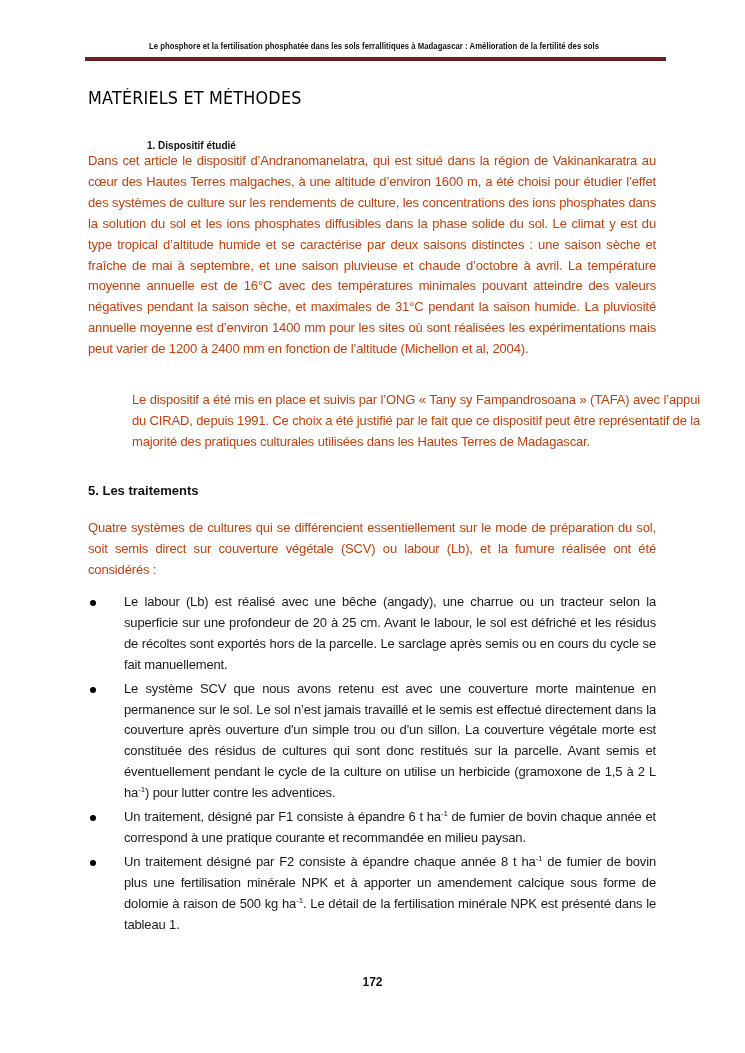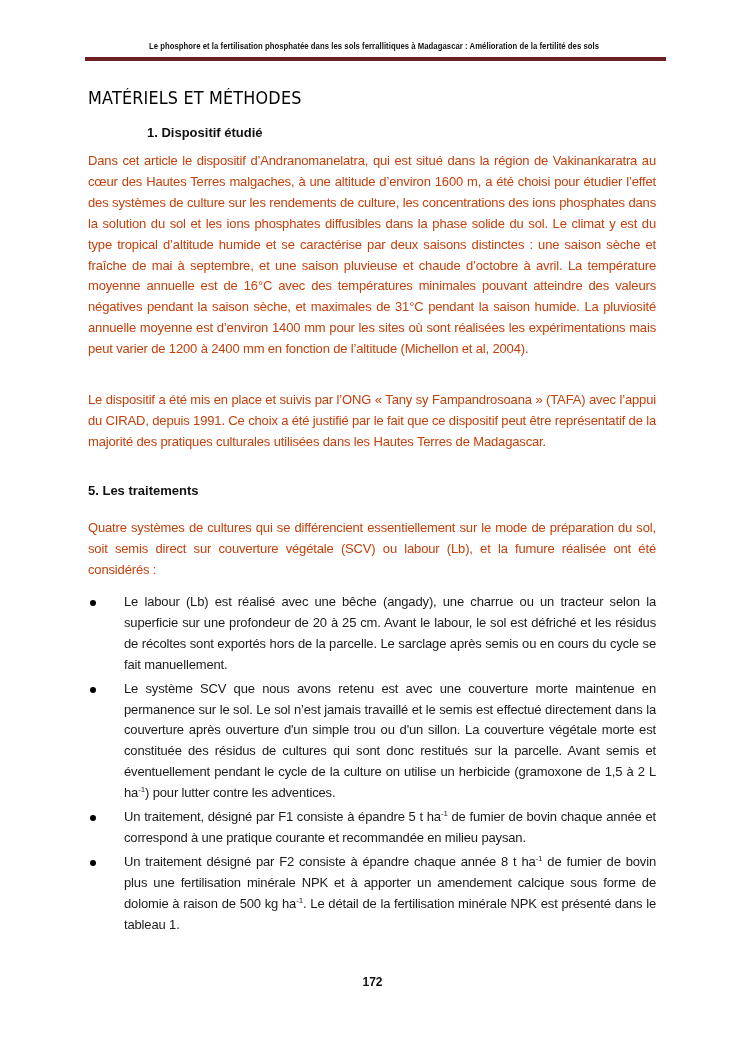--- a/index.html
+++ b/index.html
@@ -17,30 +17,30 @@
   }
   .section-title {
     position: absolute; left: 88px; top: 89px;
     font-family: "DejaVu Sans", sans-serif; font-weight: normal; font-size: 16px;
     letter-spacing: 0.2px; color: #000; transform: scaleY(1.05);
   }
   .subhead {
     position: absolute; font-family: "Liberation Sans", sans-serif;
     font-weight: bold; color: #111;
   }
-  .sub1 { left: 147px; top: 125px; font-size: 13px; }
+  .sub1 { left: 147px; top: 140px; font-size: 10px; }
   .sub2 { left: 88px; top: 483px; font-size: 13px; }
   .para {
     position: absolute; left: 88px; width: 568px;
     font-family: "Liberation Sans", sans-serif; font-size: 13px;
     line-height: 20.9px; text-align: justify; color: #c2410c;
     letter-spacing: -0.15px;
   }
   .p1 { top: 151px; }
-  .p2 { top: 390px; }
+  .p2 { top: 390px; margin-left: 44px; }
   .p3 { top: 518px; }
   .bullets { position: absolute; left: 88px; top: 592px; width: 568px; margin: 0; padding: 0; list-style: none; }
   .bullet-item { position: relative; padding-left: 36px; font-family: "Liberation Sans", sans-serif;
     font-size: 13px; line-height: 20.9px; text-align: justify; color: #1a1a1a; letter-spacing: -0.15px;
     margin-bottom: 3px; }
   .bullet-dot { position: absolute; left: 2px; top: 8px; width: 6px; height: 6px; border-radius: 50%; background: #000; }
   sup { font-size: 8px; line-height: 0; vertical-align: 5px; }
   .page-number {
     position: absolute; left: 0; width: 745px; top: 975px; text-align: center;
     font-family: "Liberation Sans", sans-serif; font-weight: bold; font-size: 12px; color: #111;
@@ -69,21 +69,21 @@
     <li class="bullet-item">
       <span class="bullet-dot"></span>
       <span>Le labour (Lb) est réalisé avec une bêche (angady), une charrue ou un tracteur selon la superficie sur une profondeur de 20 à 25 cm. Avant le labour, le sol est défriché et les résidus de récoltes sont exportés hors de la parcelle. Le sarclage après semis ou en cours du cycle se fait manuellement.</span>
     </li>
     <li class="bullet-item">
       <span class="bullet-dot"></span>
       <span>Le système SCV que nous avons retenu est avec une couverture morte maintenue en permanence sur le sol. Le sol n’est jamais travaillé et le semis est effectué directement dans la couverture après ouverture d'un simple trou ou d'un sillon. La couverture végétale morte est constituée des résidus de cultures qui sont donc restitués sur la parcelle. Avant semis et éventuellement pendant le cycle de la culture on utilise un herbicide (gramoxone de 1,5 à 2 L ha</span><sup>-1</sup><span>) pour lutter contre les adventices.</span>
     </li>
     <li class="bullet-item">
       <span class="bullet-dot"></span>
-      <span>Un traitement, désigné par F1 consiste à épandre 5 t ha</span><sup>-1</sup><span> de fumier de bovin chaque année et correspond à une pratique courante et recommandée en milieu paysan.</span>
+      <span>Un traitement, désigné par F1 consiste à épandre 6 t ha</span><sup>-1</sup><span> de fumier de bovin chaque année et correspond à une pratique courante et recommandée en milieu paysan.</span>
     </li>
     <li class="bullet-item">
       <span class="bullet-dot"></span>
       <span>Un traitement désigné par F2 consiste à épandre chaque année 8 t ha</span><sup>-1</sup><span> de fumier de bovin plus une fertilisation minérale NPK et à apporter un amendement calcique sous forme de dolomie à raison de 500 kg ha</span><sup>-1</sup><span>. Le détail de la fertilisation minérale NPK est présenté dans le tableau 1.</span>
     </li>
   </ul>
 
   <div class="page-number">172</div>
 </div>
 

